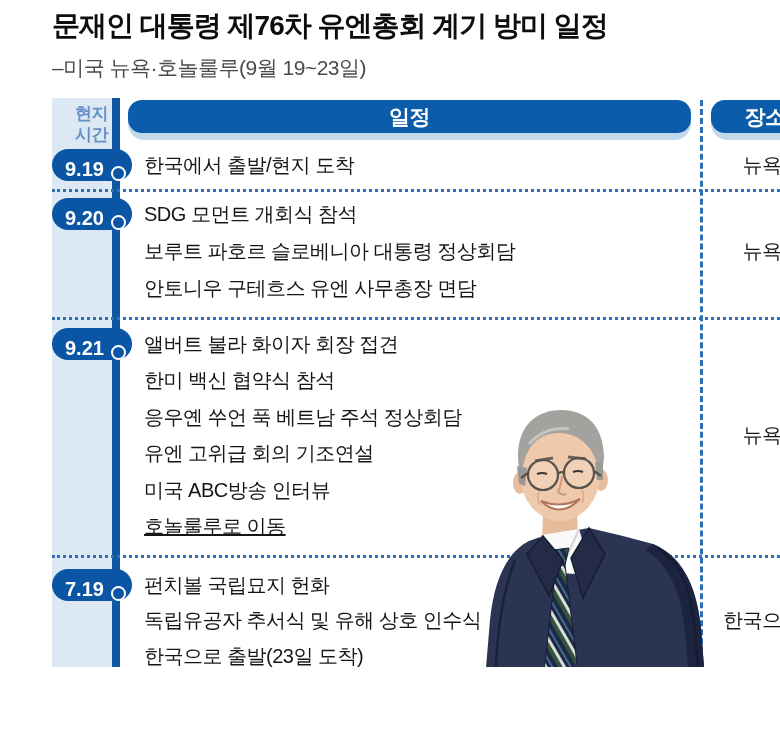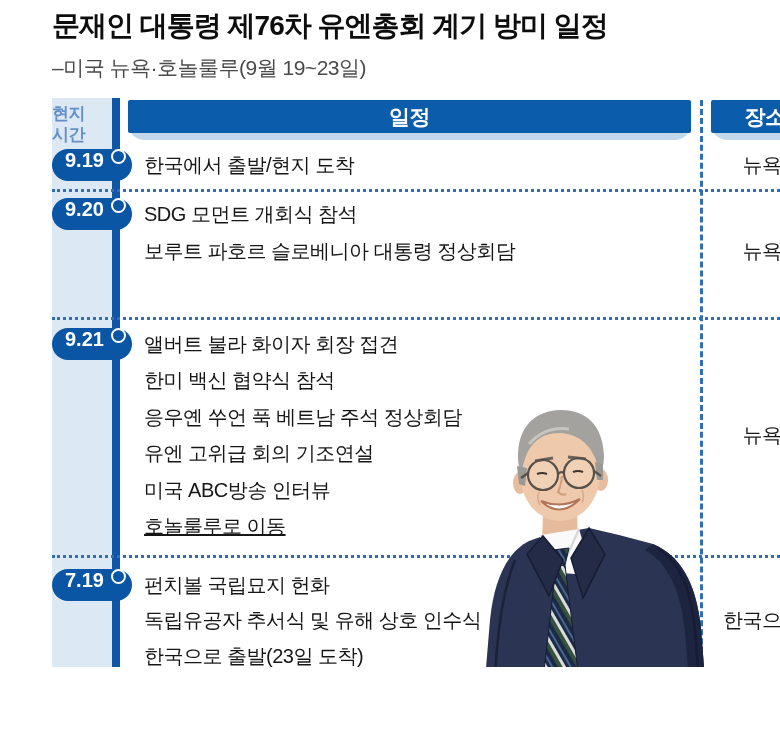--- a/index.html
+++ b/index.html
@@ -12,36 +12,36 @@
     position:absolute;left:8px;top:6px;width:760px;
     font-size:28px;font-weight:800;letter-spacing:-1px;color:#0d0d0d;line-height:40px;
   }
   .subtitle{
     position:absolute;left:8px;top:54px;width:700px;
     font-size:21px;color:var(--subtitle-gray);letter-spacing:-0.5px;line-height:28px;
   }
   .timecol{position:absolute;left:8px;top:98px;width:60px;height:584px;background:var(--light-blue);}
   .vbar{position:absolute;left:68px;top:98px;width:8px;height:584px;background:var(--bar-blue);}
   .time-head{
-    position:absolute;left:8px;top:103px;width:58px;text-align:left;padding-right:2px;box-sizing:border-box;
+    position:absolute;left:8px;top:103px;width:58px;text-align:right;padding-right:2px;box-sizing:border-box;
     color:var(--time-blue);font-size:17px;font-weight:700;line-height:21px;letter-spacing:-0.5px;
   }
   .pill{
-    position:absolute;height:33px;border-radius:2px;background:var(--accent-blue);
+    position:absolute;height:33px;border-radius:14px;background:var(--accent-blue);
     color:#fff;font-size:21px;font-weight:700;text-align:center;line-height:33px;letter-spacing:-0.5px;z-index:3;
   }
   .pill-shadow{position:absolute;height:33px;border-radius:17px;background:var(--shadow-blue);z-index:2;}
   .pill.sched,.pill-shadow.sched{left:84px;width:563px;}
   .pill.place,.pill-shadow.place{left:667px;width:108px;}
   .pill{top:100px;} .pill-shadow{top:107px;}
   .vdash{position:absolute;left:656px;top:100px;height:580px;width:0;border-left:3px dashed var(--dotted-blue);z-index:1;}
   .hsep{position:absolute;left:8px;width:770px;height:0;border-top:3px dotted var(--dotted-blue);z-index:1;}
   .badge{
     position:absolute;left:8px;width:80px;height:32px;border-radius:16px;background:var(--badge-blue);
-    display:flex;align-items:flex-start;z-index:4;
+    display:flex;align-items:flex-end;z-index:4;
   }
   .badge .d{color:#fff;font-size:20px;font-weight:700;padding-left:13px;letter-spacing:0;}
   .badge .ring{width:11px;height:11px;border:2.5px solid #fff;border-radius:50%;margin-left:7px;flex:0 0 auto;}
   .item{
     position:absolute;left:100px;width:540px;height:28px;line-height:28px;
     font-size:20px;color:var(--text-dark);letter-spacing:-0.5px;white-space:nowrap;
   }
   .place-cell{
     position:absolute;left:658px;width:120px;height:28px;line-height:28px;text-align:center;
     font-size:20px;color:var(--text-dark);letter-spacing:-0.5px;z-index:1;
@@ -102,20 +102,21 @@
   </div>
   <div class="badge" style="top:569px;">
     <span class="d">7.19</span>
     <span class="ring"></span>
   </div>
 
   <div class="item" style="top:151px;">한국에서 출발/현지 도착</div>
 
   <div class="item" style="top:200px;">SDG 모먼트 개회식 참석</div>
   <div class="item" style="top:237px;">보루트 파호르 슬로베니아 대통령 정상회담</div>
+  <div class="item" style="top:274px;">안토니우 구테흐스 유엔 사무총장 면담</div>
 
   <div class="item" style="top:330px;">앨버트 불라 화이자 회장 접견</div>
   <div class="item" style="top:366px;">한미 백신 협약식 참석</div>
   <div class="item" style="top:403px;">응우옌 쑤언 푹 베트남 주석 정상회담</div>
   <div class="item" style="top:439px;">유엔 고위급 회의 기조연설</div>
   <div class="item" style="top:476px;">미국 ABC방송 인터뷰</div>
   <div class="item" style="top:512px;text-decoration:underline;">호놀룰루로 이동</div>
 
   <div class="item" style="top:571px;">펀치볼 국립묘지 헌화</div>
   <div class="item" style="top:606px;">독립유공자 추서식 및 유해 상호 인수식</div>

